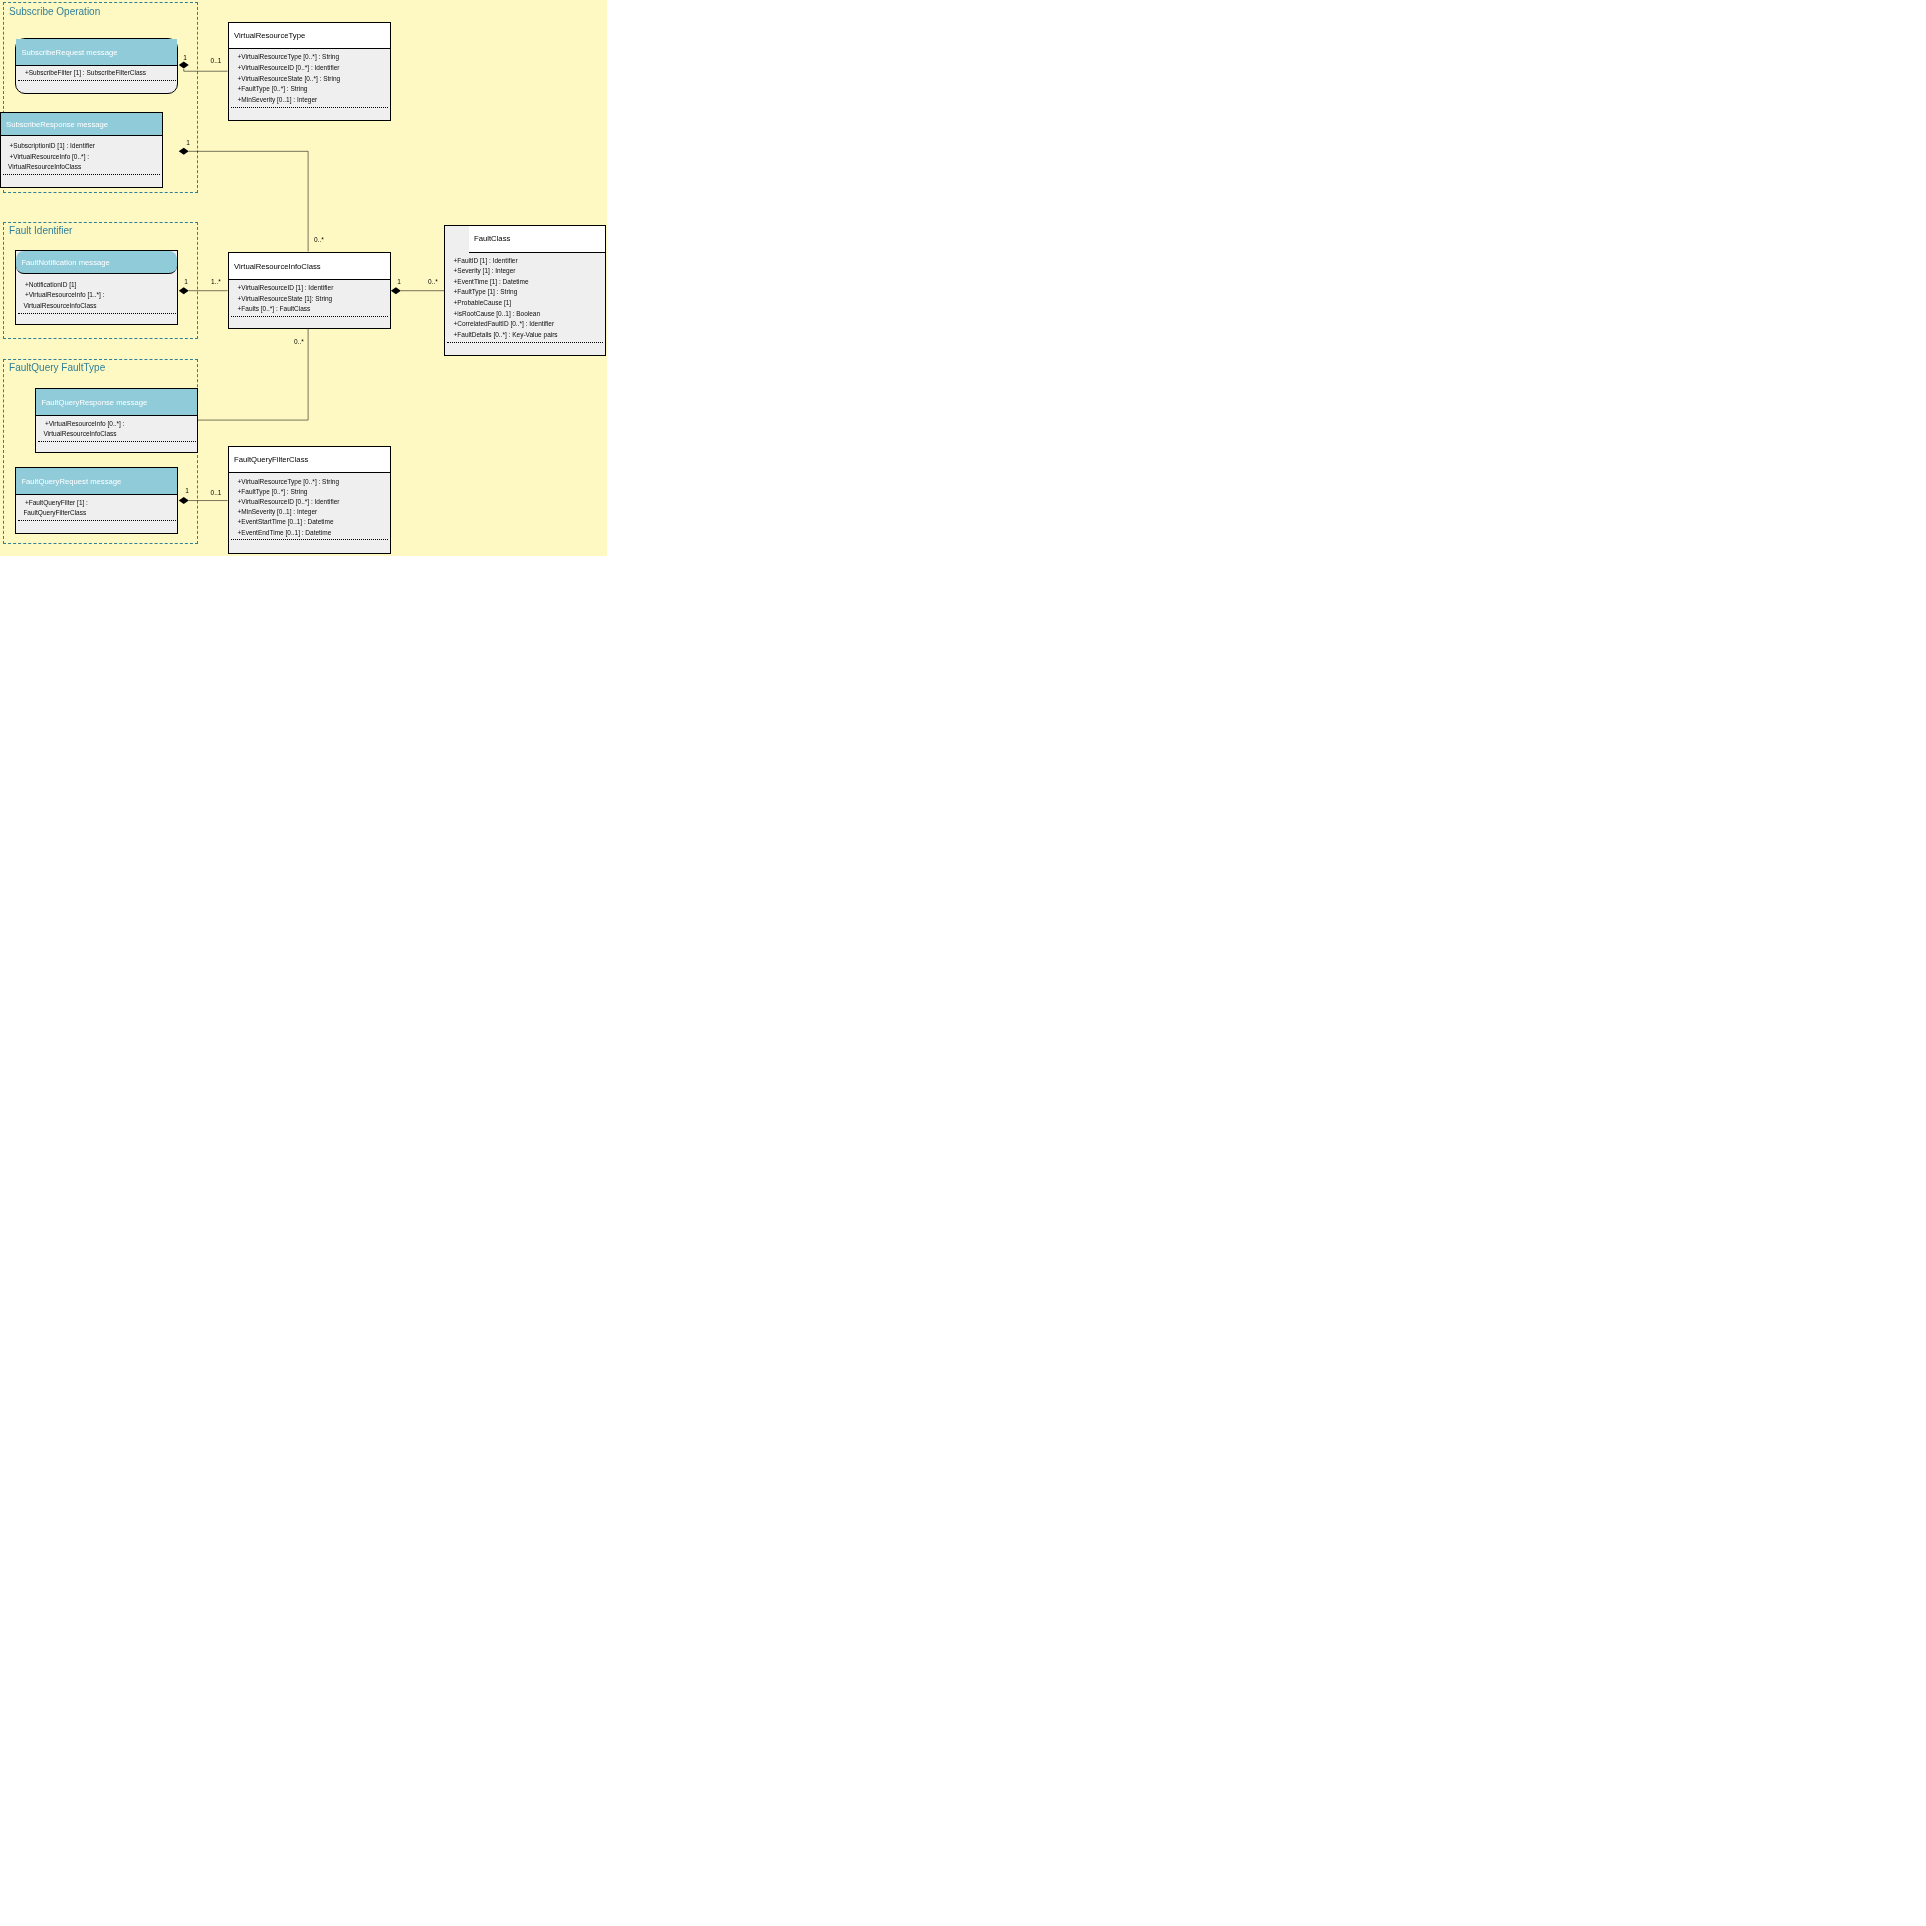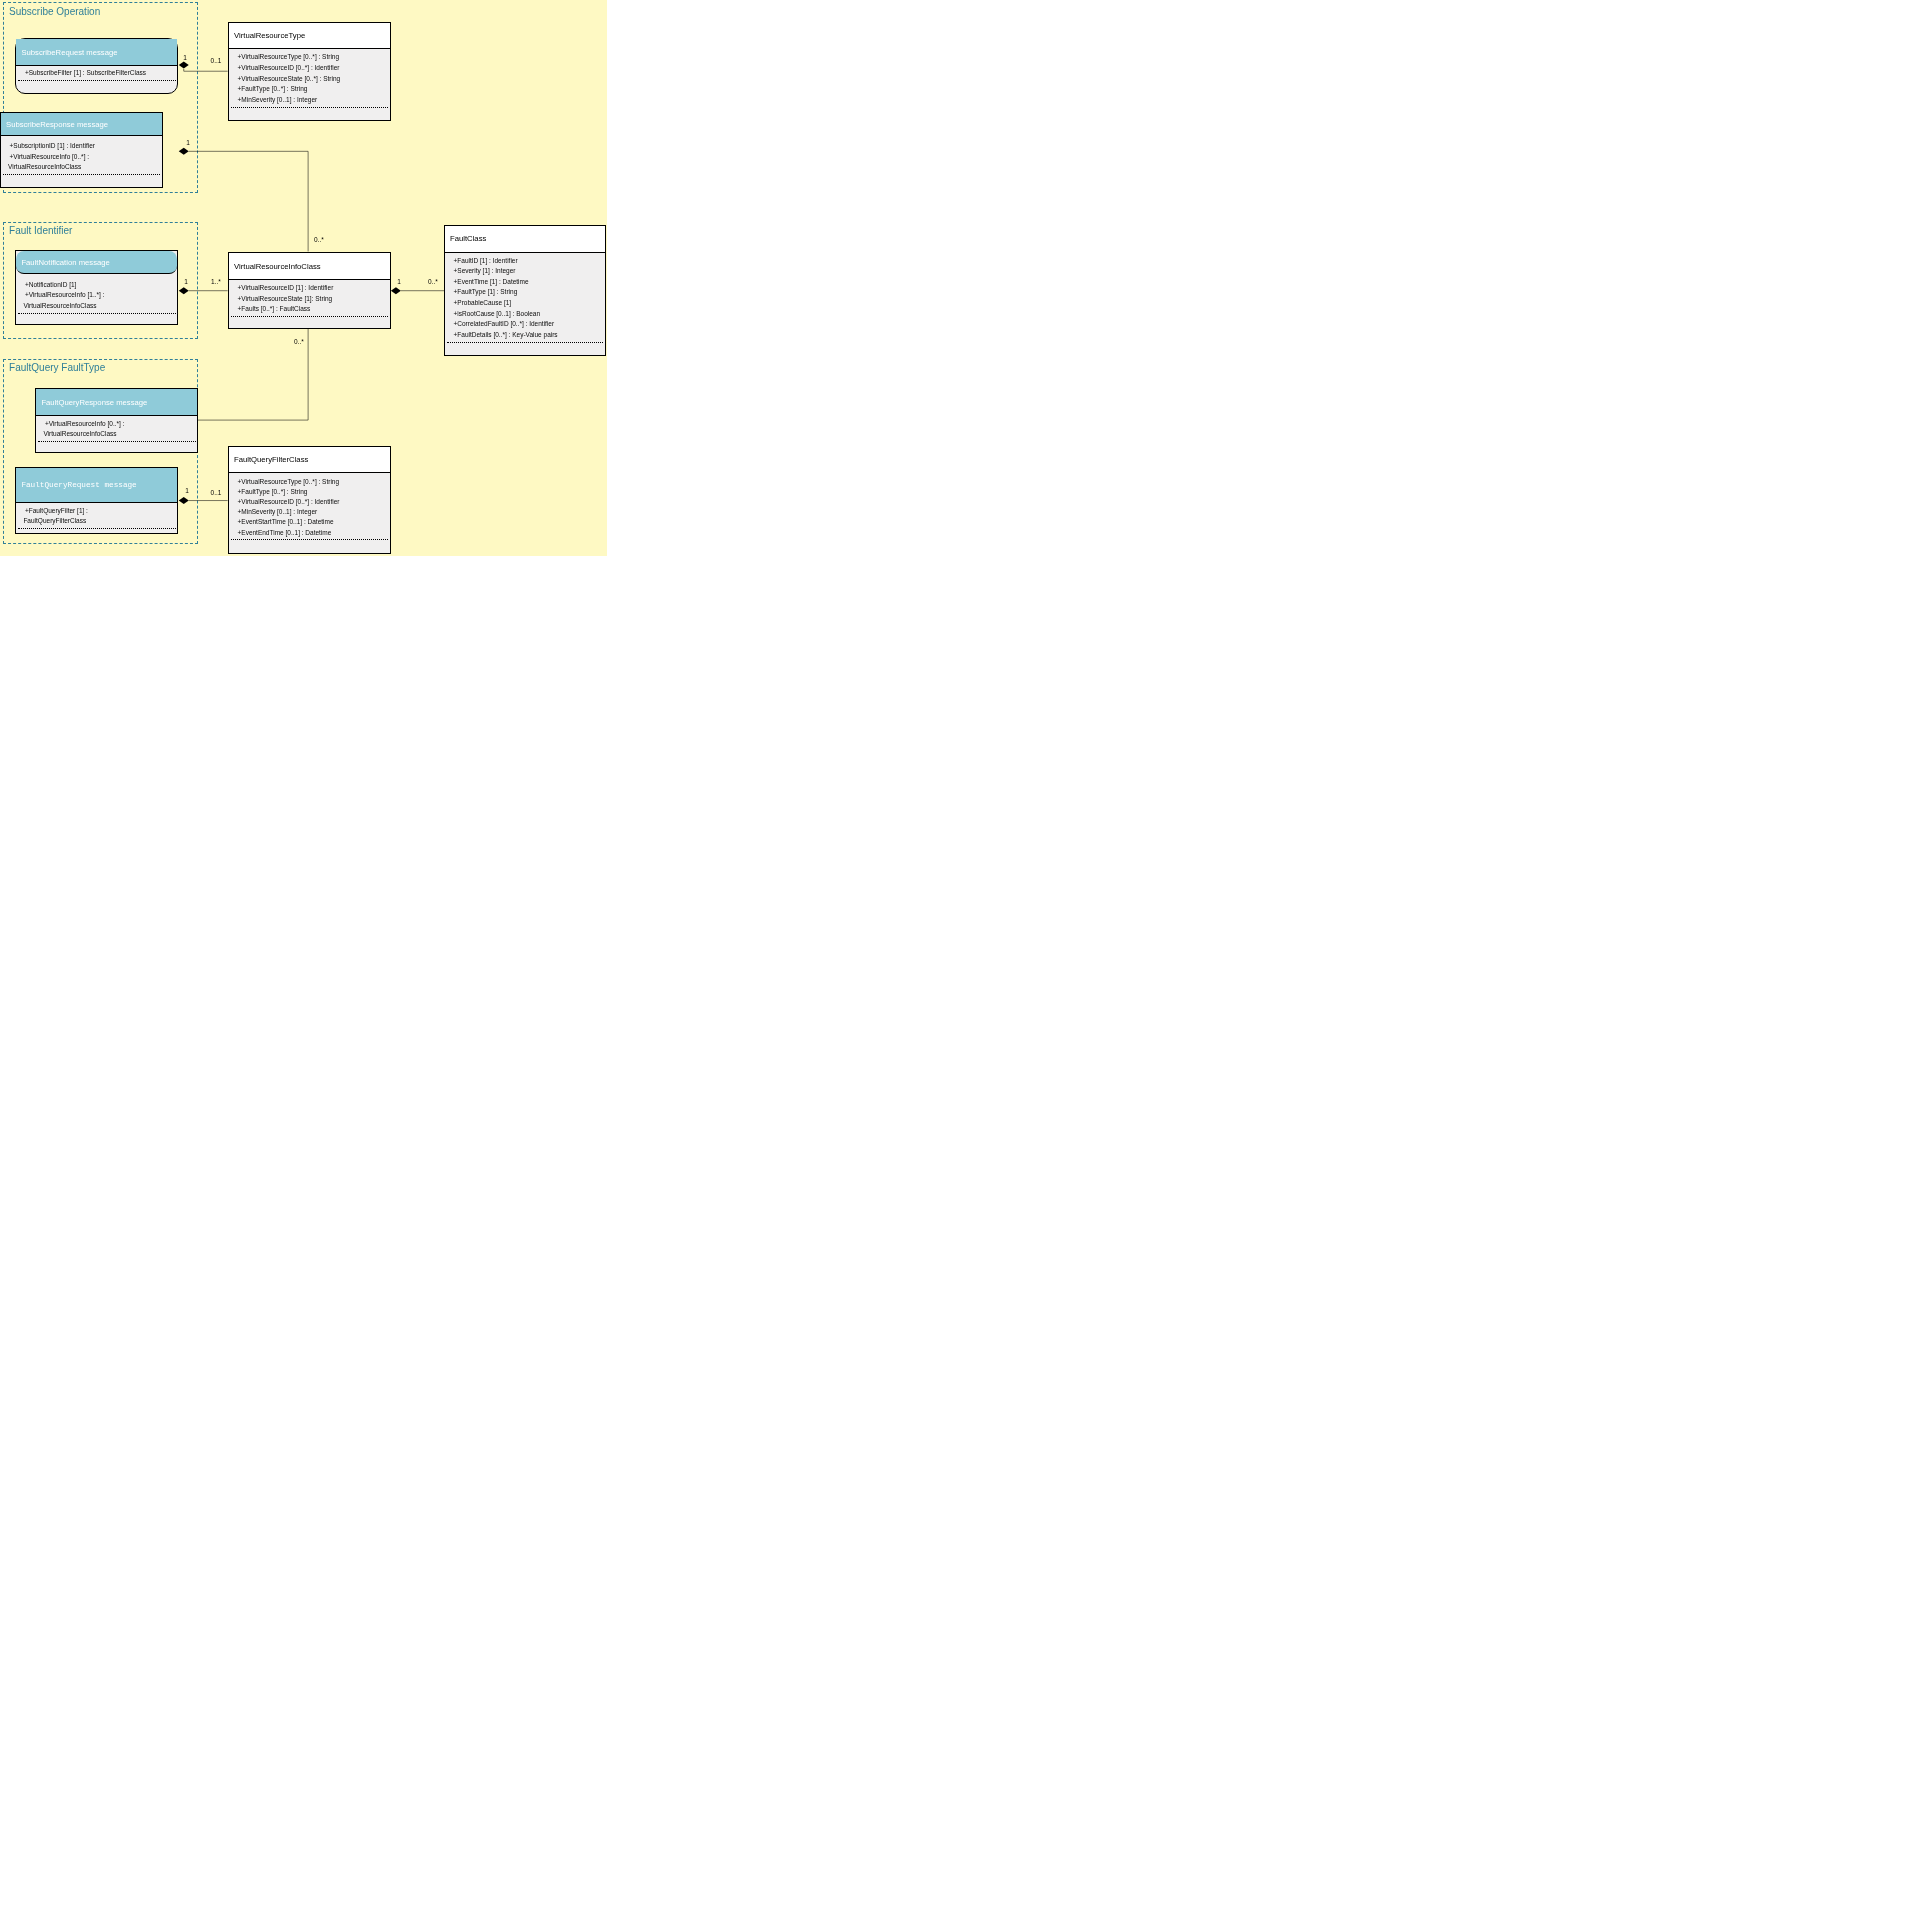--- a/index.html
+++ b/index.html
@@ -161,21 +161,21 @@
     <div class="hdr" style="height:27px;">VirtualResourceInfoClass</div>
     <div class="body" style="padding-top:3.1px;line-height:10.4px;">
       <div class="attr">+VirtualResourceID [1] : Identifier</div>
       <div class="attr">+VirtualResourceState [1]: String</div>
       <div class="attr">+Faults [0..*] : FaultClass</div>
       <div class="divider"></div>
     </div>
   </div>
 
   <div class="uml" style="left:444px;top:225px;width:162px;height:131px;">
-    <div class="hdr" style="height:26.6px;">FaultClass</div>
+    <div class="hdr" style="height:26.6px;margin-left:24px;">FaultClass</div>
     <div class="body" style="padding-top:3.1px;line-height:10.6px;">
       <div class="attr">+FaultID [1] : Identifier</div>
       <div class="attr">+Severity [1] : Integer</div>
       <div class="attr">+EventTime [1] : Datetime</div>
       <div class="attr">+FaultType [1] : String</div>
       <div class="attr">+ProbableCause [1]</div>
       <div class="attr">+isRootCause [0..1] : Boolean</div>
       <div class="attr">+CorrelatedFaultID [0..*] : Identifier</div>
       <div class="attr">+FaultDetails [0..*] : Key-Value pairs</div>
       <div class="divider"></div>
@@ -185,21 +185,21 @@
   <div class="uml" style="left:15.4px;top:388px;width:163px;height:65px;margin-left:20px;">
     <div class="hdr teal" style="height:27px;">FaultQueryResponse message</div>
     <div class="body" style="padding-top:3.1px;line-height:10px;">
       <div class="attr">+VirtualResourceInfo [0..*] :</div>
       <div class="attr" style="padding-left:7px;">VirtualResourceInfoClass</div>
       <div class="divider"></div>
     </div>
   </div>
 
   <div class="uml" style="left:15.4px;top:467px;width:163px;height:67px;">
-    <div class="hdr teal" style="height:35px;font-family:Liberation Mono, monospace;">FaultQueryRequest message</div>
+    <div class="hdr teal" style="height:27px;">FaultQueryRequest message</div>
     <div class="body" style="padding-top:3.1px;line-height:10px;">
       <div class="attr">+FaultQueryFilter [1] :</div>
       <div class="attr" style="padding-left:7px;">FaultQueryFilterClass</div>
       <div class="divider"></div>
     </div>
   </div>
 
   <div class="uml" style="left:228px;top:446px;width:163px;height:108px;">
     <div class="hdr" style="height:26px;">FaultQueryFilterClass</div>
     <div class="body" style="padding-top:3.5px;line-height:10.2px;">

